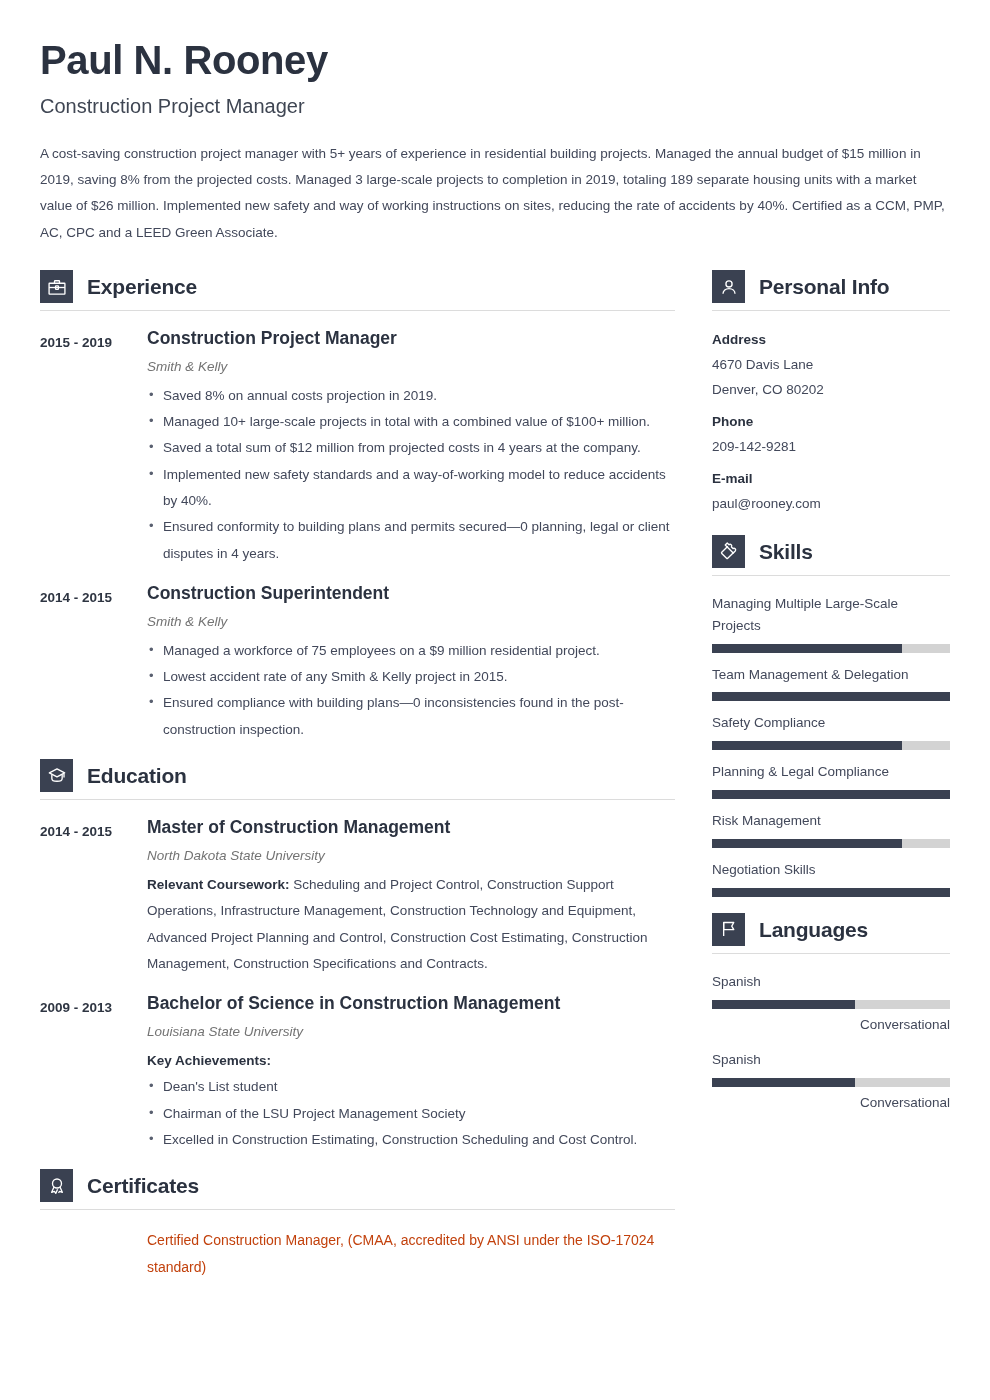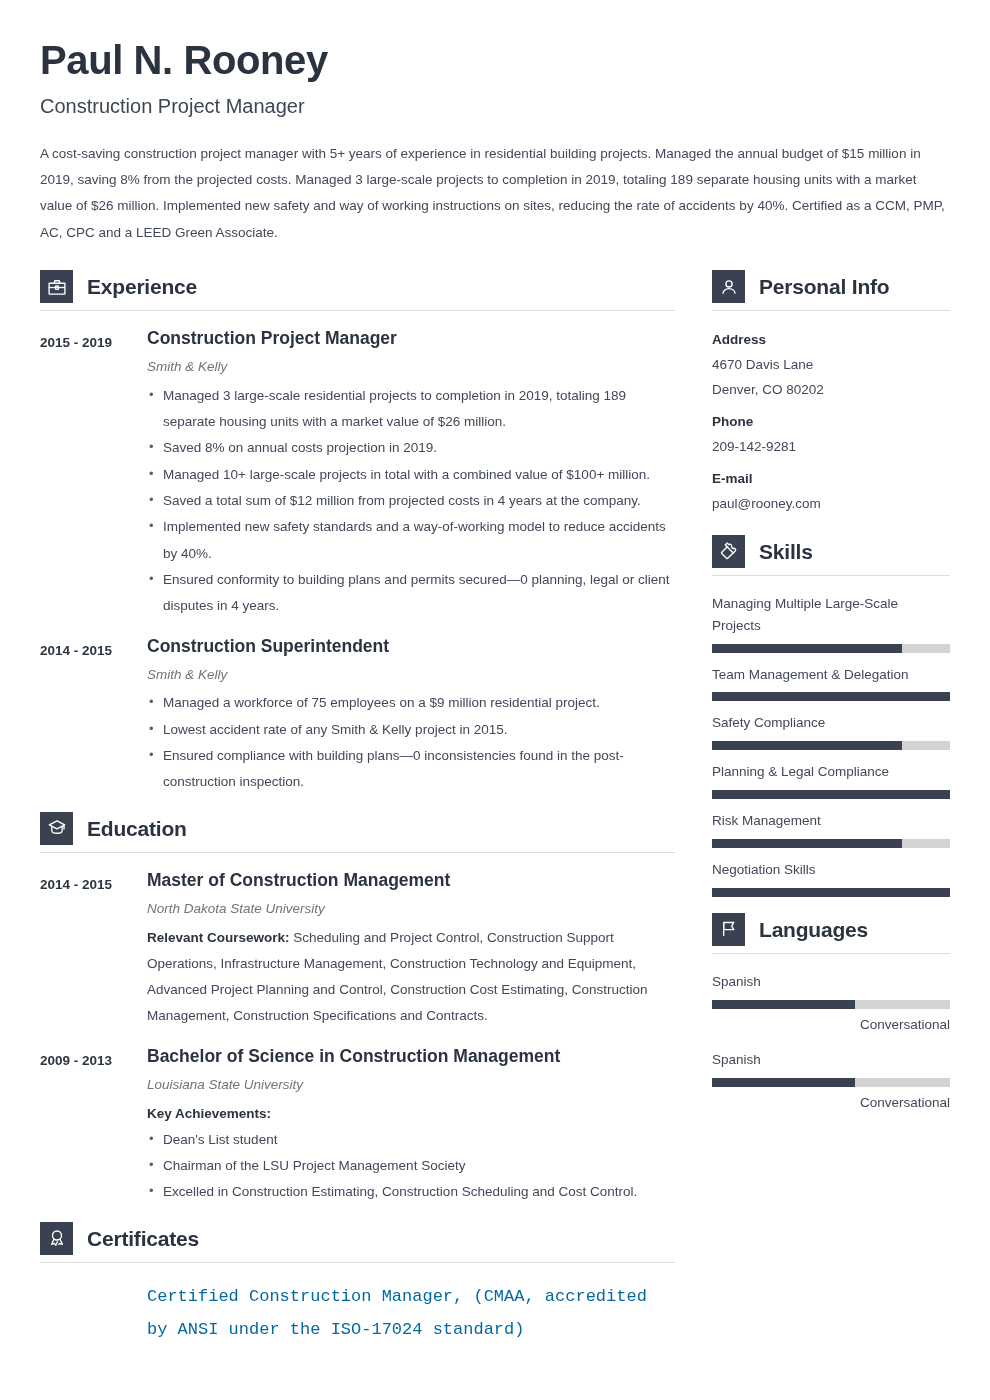--- a/index.html
+++ b/index.html
@@ -52,21 +52,21 @@
   .entry-note b { font-weight: bold; color: #2b3240; }
   .bullets { list-style: none; }
   .bullets li {
     position: relative; padding-left: 16px; font-size: 13.5px;
     line-height: 1.95; color: #42485a;
   }
   .bullets li::before {
     content: "•"; position: absolute; left: 2px; top: -1px; color: #5a6070; font-size: 13px;
   }
   .cert-body { padding-left: 107px; }
-  .cert-text { font-size: 17px; line-height: 1.95; color: #0369a1; font-family: Liberation Mono, monospace; }
+  .cert-text { font-size: 14px; line-height: 1.95; color: #c2410c; }
 
   
   .side-block { margin-bottom: 12px; }
   .pi-label { font-size: 13.5px; font-weight: bold; color: #2b3240; line-height: 1.85; margin-top: 7px; }
   .pi-value { font-size: 13.5px; color: #42485a; line-height: 1.85; }
 
   .bar-item { margin-bottom: 11px; }
   .bar-label { font-size: 13.5px; color: #42485a; line-height: 1.62; margin-bottom: 7px; }
   .bar-track { height: 9px; width: 100%; background: #d3d3d3; }
   .bar-fill { height: 9px; background: #3a4151; }
@@ -102,21 +102,20 @@
           <span class="sec-title">Experience</span>
         </div>
         <div class="sec-rule"></div>
 
         <div class="entry">
           <div class="entry-date">2015 - 2019</div>
           <div class="entry-body">
             <div class="entry-title">Construction Project Manager</div>
             <div class="entry-sub">Smith &amp; Kelly</div>
             <ul class="bullets">
-              <li>Managed 3 large-scale residential projects to completion in 2019, totaling 189 separate housing units with a market value of $26 million.</li>
               <li>Saved 8% on annual costs projection in 2019.</li>
               <li>Managed 10+ large-scale projects in total with a combined value of $100+ million.</li>
               <li>Saved a total sum of $12 million from projected costs in 4 years at the company.</li>
               <li>Implemented new safety standards and a way-of-working model to reduce accidents by 40%.</li>
               <li>Ensured conformity to building plans and permits secured—0 planning, legal or client disputes in 4 years.</li>
             </ul>
           </div>
         </div>
 
         <div class="entry">

